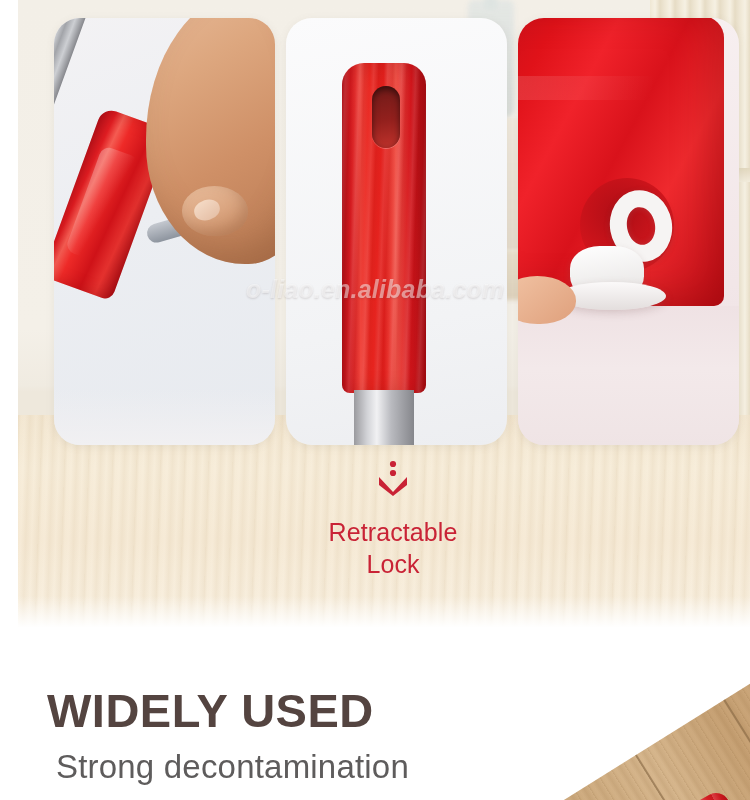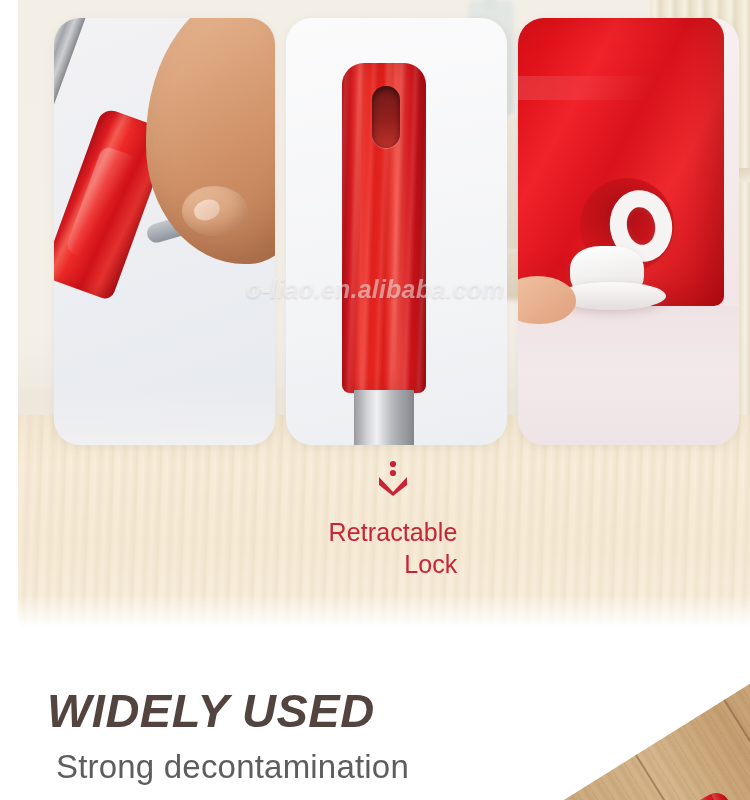--- a/index.html
+++ b/index.html
@@ -345,21 +345,21 @@
   }
   .chev-icon {
     display: block;
     margin-top: 8px;
     margin-bottom: 16px;
   }
   .caption-text {
     font-size: 25px;
     line-height: 1.28;
     color: #c92336;
-    text-align: right;
+    text-align: center;
     white-space: pre-line;
     letter-spacing: .1px;
   }
 
   
   .banner {
     position: absolute;
     left: 0; top: 632px;
     width: 750px; height: 168px;
     background: #ffffff;
@@ -412,21 +412,20 @@
     border-radius: inherit;
     background: repeating-linear-gradient(90deg,
       rgba(255,255,255,.16) 0px, rgba(255,255,255,0) 7px, rgba(120,0,0,.12) 12px);
   }
 
   .banner-title {
     position: absolute;
     left: 47px; top: 683px;
     font-size: 47px;
     font-weight: 700;
-    font-style: italic;
     color: #544440;
     letter-spacing: .5px;
     z-index: 5;
   }
   .banner-sub {
     position: absolute;
     left: 56px; top: 748px;
     font-size: 33px;
     color: #5e5c5c;
     letter-spacing: .2px;

